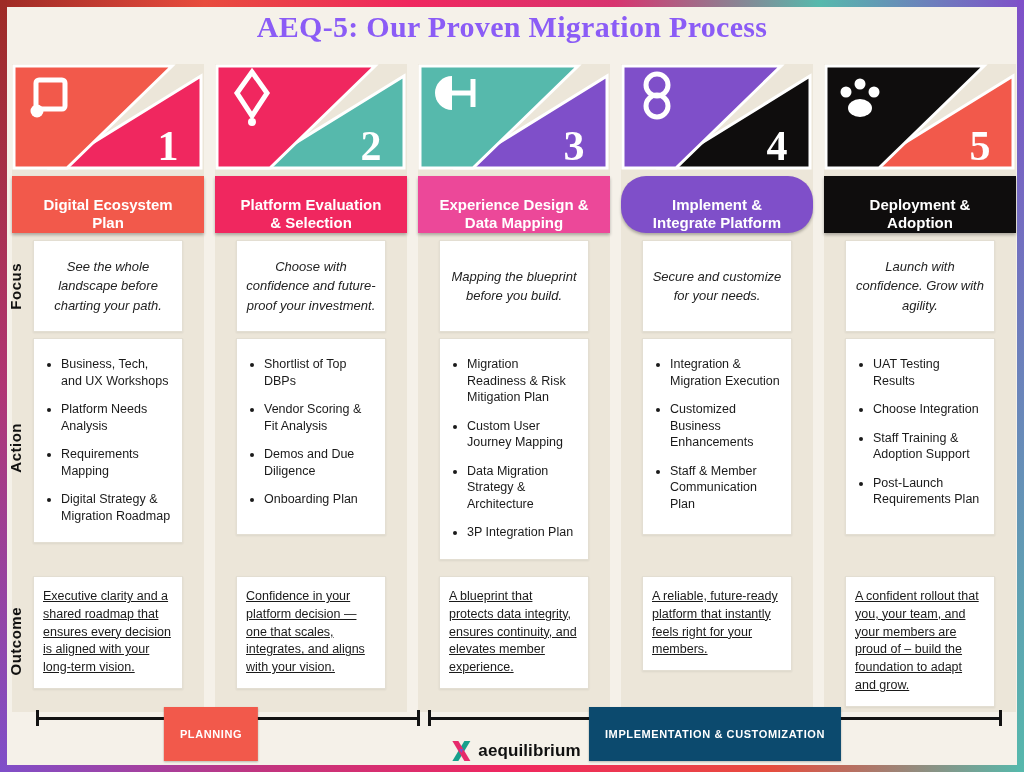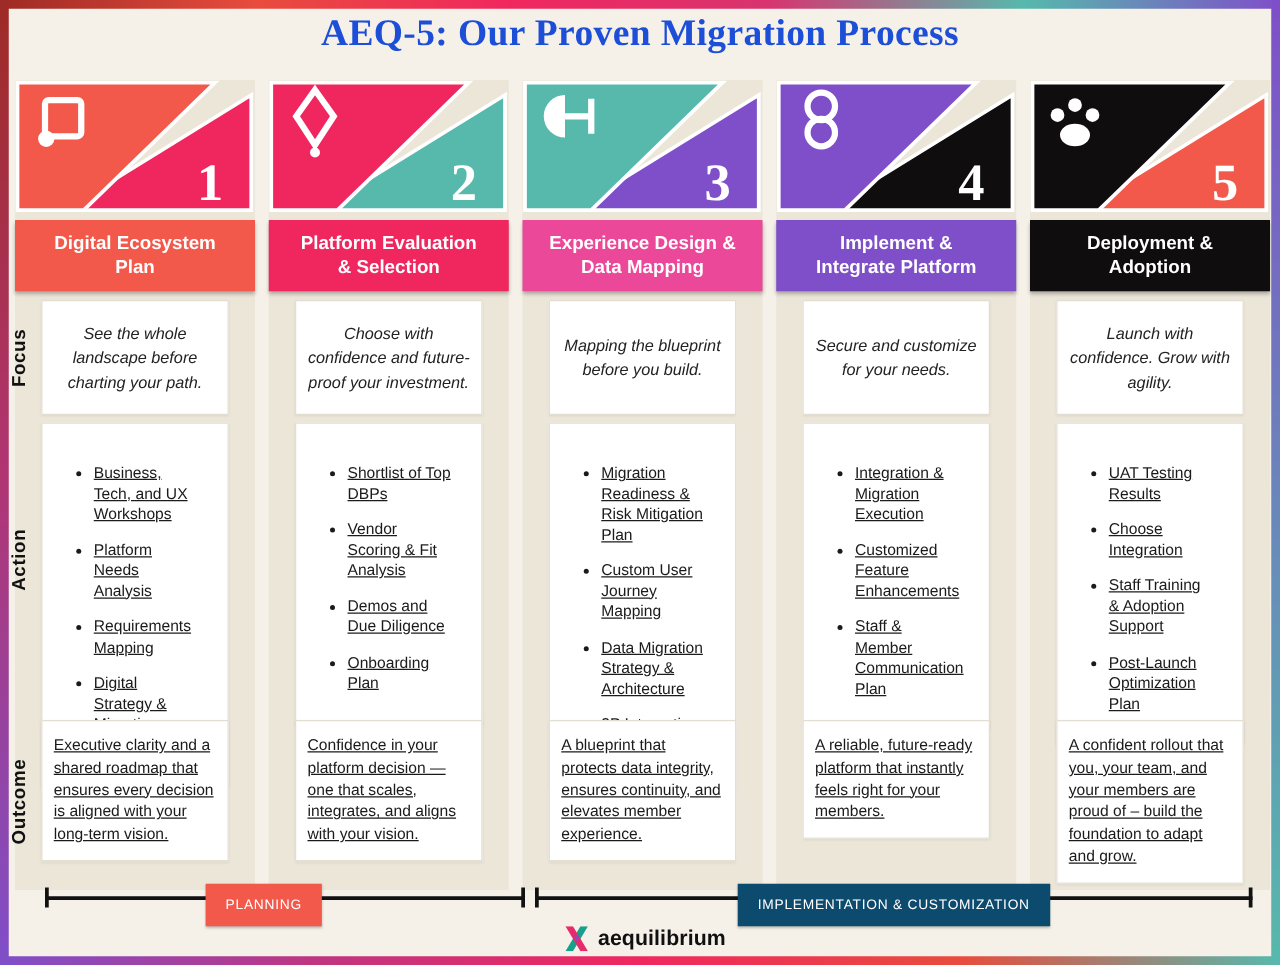--- a/index.html
+++ b/index.html
@@ -11,46 +11,46 @@
   
   .edge{position:absolute;z-index:30;}
   .edge-top{left:0;top:0;width:1024px;height:7px;background:linear-gradient(90deg,#9E2B25,#E84C3D,#F0275F,#D8346F,#56B9AC,#7F4FC9);}
   .edge-bottom{left:0;bottom:0;width:1024px;height:7px;background:linear-gradient(90deg,#7F4FC9,#C03580,#F0275F,#E84C3D,#56B9AC);}
   .edge-left{left:0;top:0;width:7px;height:772px;background:linear-gradient(180deg,#9E2B25,#B03573,#7F4FC9);}
   .edge-right{right:0;top:0;width:7px;height:772px;background:linear-gradient(180deg,#7F4FC9,#56B9AC);}
 
   .main-title{
     position:absolute;top:10px;left:0;width:1024px;text-align:center;
     font-family:"Liberation Serif",serif;font-weight:700;font-size:30px;
-    letter-spacing:.3px;color:#1d4ed8;
+    letter-spacing:.3px;color:#8b5cf6;
   }
 
   .col{position:absolute;top:64px;width:192px;height:648px;background:#ECE6D9;}
   .col-1{left:12px}.col-2{left:215px}.col-3{left:418px}.col-4{left:621px}.col-5{left:824px}
 
   .flag{position:absolute;top:0;left:0;width:192px;height:106px;display:block;}
   .flag-num{font-family:"Liberation Serif",serif;font-weight:700;font-size:42px;fill:#ffffff;}
 
   .titlebar{
     position:absolute;top:112px;left:0;width:192px;height:57px;
-    display:flex;align-items:center;justify-content:center;
+    display:flex;align-items:flex-end;justify-content:center;
     color:#fff;font-weight:700;font-size:15px;line-height:1.25;text-align:center;
     box-shadow:0 2px 3px rgba(0,0,0,.28);
   }
   .titlebar span{display:block;max-width:155px;}
 
   .card{
     position:absolute;left:21px;width:150px;background:#ffffff;
     border:1px solid #E3DED2;box-sizing:border-box;
     box-shadow:0 1px 2px rgba(0,0,0,.07);
   }
   .focus-card{top:176px;min-height:92px;display:flex;align-items:center;justify-content:center;padding:10px 9px;}
   .focus-text{font-style:italic;font-size:13px;line-height:1.5;text-align:center;color:#222;}
   .action-card{top:274px;min-height:197px;padding:13px 6px 6px 4px;}
-  .action-list{margin:18px;padding:0 0 0 19px;text-decoration:underline;}
+  .action-list{margin:4px;padding:0 0 0 19px;}
   .action-list li{font-size:12.5px;line-height:1.32;margin-bottom:12px;color:#1a1a1a;}
   .outcome-card{top:512px;padding:11px 9px;}
   .outcome-text{font-size:12.5px;line-height:1.42;color:#1a1a1a;text-decoration:underline;}
 
   .row-label{
     position:absolute;left:4px;width:22px;display:flex;align-items:center;justify-content:center;
     font-weight:700;font-size:15px;color:#111;
   }
   .row-label span{writing-mode:vertical-rl;transform:rotate(180deg);letter-spacing:.5px;}
   .row-label-focus{top:240px;height:92px;}
@@ -58,22 +58,22 @@
   .row-label-outcome{top:576px;height:130px;}
 
   .bracket-line{position:absolute;top:717px;height:3px;background:#121212;}
   .bracket-line-left{left:36px;width:384px;}
   .bracket-line-right{left:428px;width:574px;}
   .tick{position:absolute;top:710px;width:3px;height:16px;background:#121212;}
   .tick-a{left:36px}.tick-b{left:417px}.tick-c{left:428px}.tick-d{left:999px}
 
   .bracket-badge{
     position:absolute;top:707px;height:22px;transform:translateX(-50%);
-    display:flex;align-items:center;justify-content:center;padding:6px 16px;
-    color:#fff;font-weight:400;font-size:11px;letter-spacing:.6px;white-space:nowrap;
+    display:flex;align-items:center;justify-content:center;padding:16px 16px;
+    color:#fff;font-weight:700;font-size:11px;letter-spacing:.6px;white-space:nowrap;
     box-shadow:0 1px 2px rgba(0,0,0,.25);
   }
   .badge-planning{left:211px;}
   .badge-impl{left:715px;}
 
   .logo{
     position:absolute;top:741px;left:516px;transform:translateX(-50%);
     display:flex;align-items:center;gap:7px;
   }
   .logo-text{font-weight:700;font-size:17px;color:#101010;letter-spacing:.1px;}
@@ -175,30 +175,30 @@
   <div class="col col-4">
     <svg class="flag" viewBox="0 0 192 106">
       <polygon points="40,104 189,104 189,12" stroke="#ffffff" stroke-width="3" fill="#0F0D0D"></polygon>
       <polygon points="2,2 160,2 55,104 2,104" stroke="#ffffff" stroke-width="3" fill="#7F4FC9"></polygon>
       <g>
         <circle cx="36" cy="21" r="11" fill="none" stroke="#ffffff" stroke-width="5"></circle>
         <circle cx="36" cy="42" r="11" fill="none" stroke="#ffffff" stroke-width="5"></circle>
       </g>
       <text class="flag-num" x="156" y="96" text-anchor="middle">4</text>
     </svg>
-    <div class="titlebar" style="background: rgb(127, 79, 201);">
+    <div class="titlebar" style="background: rgb(127, 79, 201); border-radius: 25px;">
       <span>Implement &amp; Integrate Platform</span>
     </div>
     <div class="card focus-card">
       <div class="focus-text">Secure and customize for your needs.</div>
     </div>
     <div class="card action-card">
       <ul class="action-list">
         <li>Integration &amp; Migration Execution</li>
-        <li>Customized Feature Enhancements</li>
+        <li>Customized Business Enhancements</li>
         <li>Staff &amp; Member Communication Plan</li>
       </ul>
     </div>
     <div class="card outcome-card">
       <div class="outcome-text">A reliable, future-ready platform that instantly feels right for your members.</div>
     </div>
   </div>
 
   <div class="col col-5">
     <svg class="flag" viewBox="0 0 192 106">
@@ -216,21 +216,21 @@
       <span>Deployment &amp; Adoption</span>
     </div>
     <div class="card focus-card">
       <div class="focus-text">Launch with confidence. Grow with agility.</div>
     </div>
     <div class="card action-card">
       <ul class="action-list">
         <li>UAT Testing Results</li>
         <li>Choose Integration</li>
         <li>Staff Training &amp; Adoption Support</li>
-        <li>Post-Launch Optimization Plan</li>
+        <li>Post-Launch Requirements Plan</li>
       </ul>
     </div>
     <div class="card outcome-card">
       <div class="outcome-text">A confident rollout that you, your team, and your members are proud of – build the foundation to adapt and grow.</div>
     </div>
   </div>
 
   <div class="row-label row-label-focus">
       <span>Focus</span>
     </div>

